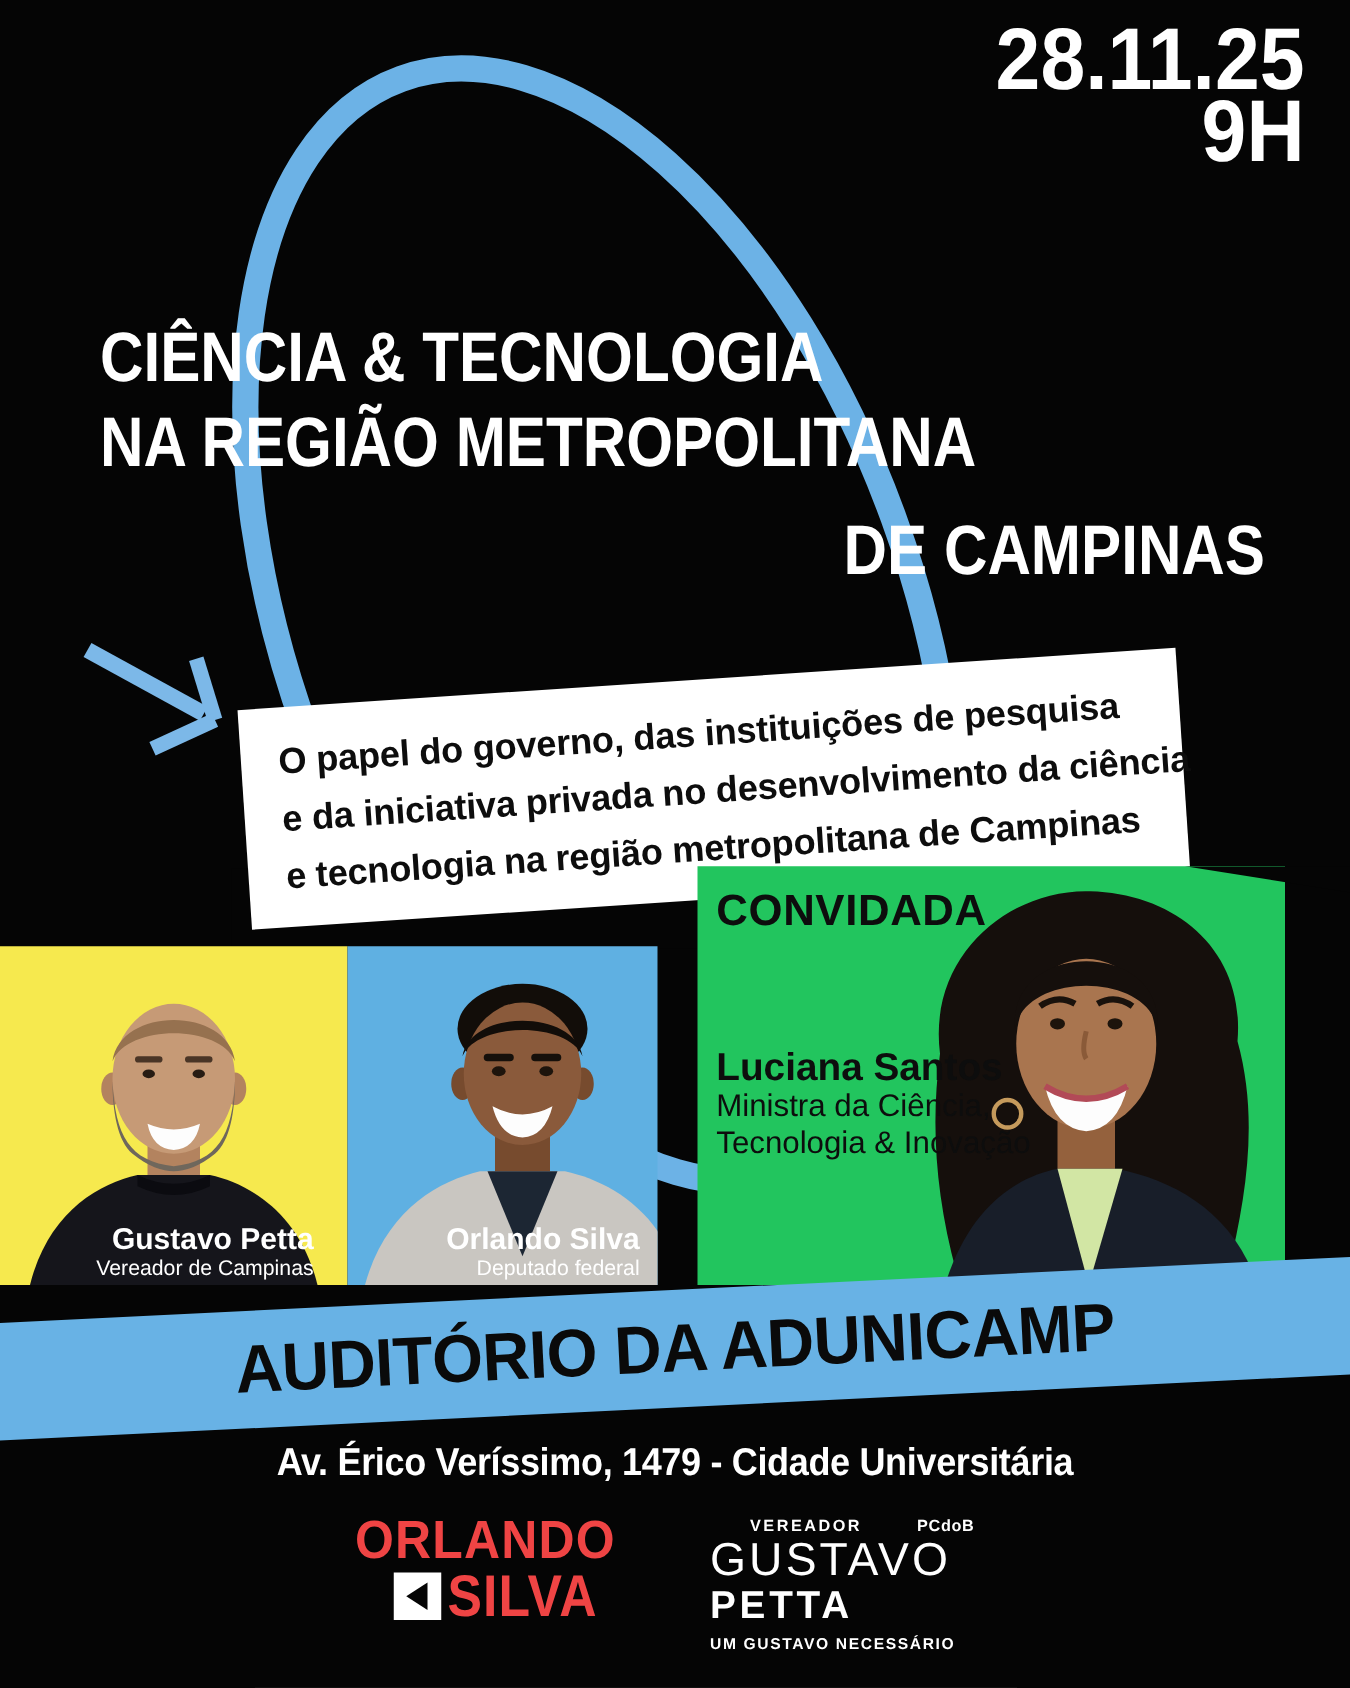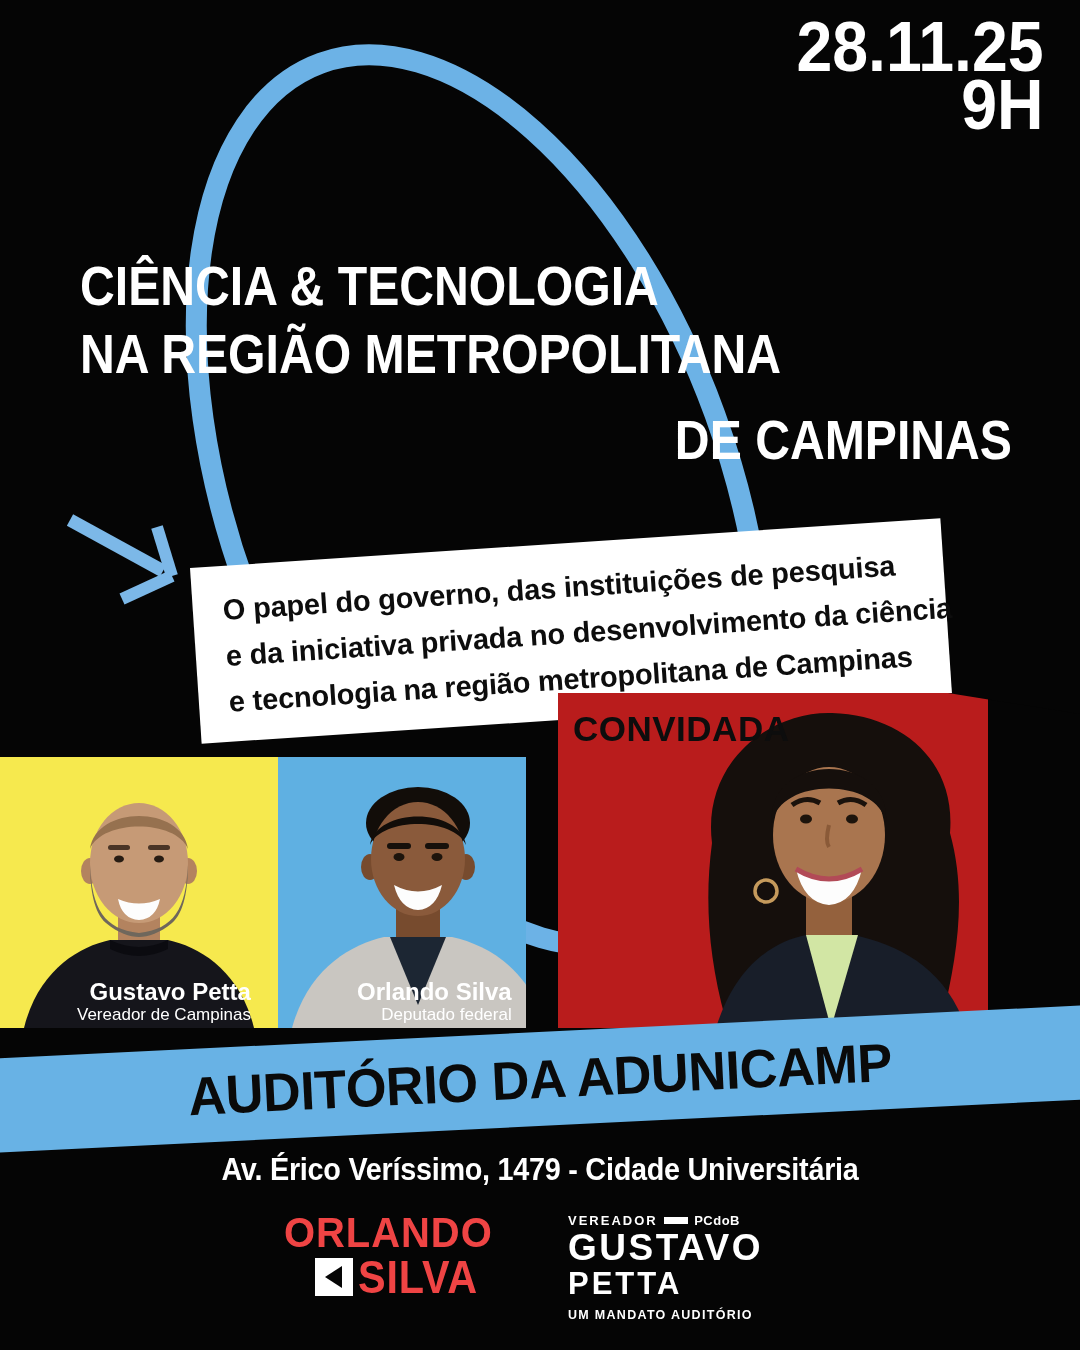--- a/index.html
+++ b/index.html
@@ -35,21 +35,21 @@
     padding:21px 0 0 30px;
   }
   .desc-box div{white-space:nowrap;}
 
   .arrow-svg{position:absolute;left:55px;top:505px;}
 
   
   .panel{position:absolute;overflow:hidden;}
   .panel-yellow{left:0;top:757px;width:278px;height:271px;background:#f6e94e;}
   .panel-blue{left:278px;top:757px;width:248px;height:271px;background:#5fb0e2;}
-  .panel-green{left:558px;top:693px;width:430px;height:335px;background:#b91c1c;}
+  .panel-green{left:558px;top:693px;width:470px;height:335px;background:#22c55e;}
   .green-corner-cut{
     position:absolute;top:693px;right:0;width:132px;height:21px;background:#050505;
     clip-path:polygon(0 0,100% 0,100% 100%);
   }
   .photo{position:absolute;left:0;top:0;}
   .photo-right{position:absolute;right:-6px;top:0;}
 
   .caption{position:absolute;left:0;bottom:3px;color:#ffffff;text-align:right;}
   .panel-yellow .caption{left:77px;}
   .panel-blue .caption{left:79px;}
@@ -88,24 +88,24 @@
   .lo-row2{display:flex;align-items:flex-end;justify-content:flex-end;gap:5px;margin-top:4px;height:40px;}
   .lo-mark{width:38px;height:38px;background:#ffffff;display:flex;align-items:center;justify-content:center;}
   .lo-mark-tri{width:0;height:0;border-top:11px solid transparent;border-bottom:11px solid transparent;
     border-right:17px solid #050505;}
   .lo-word2{font-size:47px;font-weight:700;letter-spacing:1px;line-height:38px;
     transform:scaleX(0.88);transform-origin:left center;white-space:nowrap;}
 
   
   .logo-petta{position:absolute;left:568px;top:1213px;width:172px;color:#ffffff;}
   .lp-top{display:flex;align-items:center;gap:6px;height:15px;}
-  .lp-vereador,.lp-pcdob{font-size:13px;font-weight:700;letter-spacing:2px;white-space:nowrap;}
+  .lp-vereador,.lp-pcdob{font-size:13px;font-weight:700;letter-spacing:2px;white-space:nowrap;margin-left:32px;}
   .lp-pcdob{letter-spacing:0.5px;}
   .lp-bar{flex:1;height:7px;background:#ffffff;}
-  .lp-gustavo{font-size:37px;font-weight:700;letter-spacing:2.5px;line-height:33px;margin-top:3px;white-space:nowrap;}
+  .lp-gustavo{font-size:37px;font-weight:400;letter-spacing:2.5px;line-height:33px;margin-top:3px;white-space:nowrap;}
   .lp-petta{font-size:31px;font-weight:700;letter-spacing:3px;line-height:40px;white-space:nowrap;}
   .lp-tagline{font-size:12.5px;font-weight:700;letter-spacing:1.3px;margin-top:4px;white-space:nowrap;}
 </style>
 </head>
 <body>
 
 <div class="poster">
 
   <svg class="deco-svg" width="1080" height="1350" viewBox="0 0 1080 1350">
     <ellipse cx="480" cy="500" rx="250" ry="465" transform="rotate(-20 480 500)" fill="none" stroke="#6cb2e6" stroke-width="21"></ellipse>
@@ -190,20 +190,25 @@
       <path d="M184,110 q14,-8 28,2" stroke="#1a120c" stroke-width="5" fill="none"></path>
       <ellipse cx="152" cy="126" rx="6" ry="4.5" fill="#1d140c"></ellipse>
       <ellipse cx="198" cy="126" rx="6" ry="4.5" fill="#1d140c"></ellipse>
       <path d="M175,132 q-4,16 0,22" stroke="#8a5a38" stroke-width="4" fill="none"></path>
       <path d="M142,176 Q175,196 208,176 Q200,210 175,212 Q150,210 142,176 Z" fill="#fdfdfd"></path>
       <path d="M142,176 Q175,196 208,176" stroke="#b24a57" stroke-width="5" fill="none"></path>
       <path d="M62,335 C82,270 122,248 152,242 L200,242 C246,252 292,276 312,335 Z" fill="#181e29"></path>
       <path d="M152,242 L177,335 L204,242 Z" fill="#d2e6a4"></path>
     </svg>
     <div class="convidada">CONVIDADA</div>
+    <div class="guest-info">
+      <div class="guest-name">Luciana Santos</div>
+      <div class="guest-role">Ministra da Ciência,</div>
+      <div class="guest-role">Tecnologia &amp; Inovação</div>
+    </div>
   </div>
   <div class="green-corner-cut"></div>
 
   <div class="banner">
     <div class="banner-text">AUDITÓRIO DA ADUNICAMP</div>
   </div>
 
   <div class="address">Av. Érico Veríssimo, 1479 - Cidade Universitária</div>
 
   <div class="logo-orlando">
@@ -217,16 +222,16 @@
   </div>
 
   <div class="logo-petta">
     <div class="lp-top">
       <span class="lp-vereador">VEREADOR</span>
       <span class="lp-bar"></span>
       <span class="lp-pcdob">PCdoB</span>
     </div>
     <div class="lp-gustavo">GUSTAVO</div>
     <div class="lp-petta">PETTA</div>
-    <div class="lp-tagline">UM MANDATO AUDITÓRIO</div>
+    <div class="lp-tagline">UM GUSTAVO NECESSÁRIO</div>
   </div>
 
 </div>
 
 </body></html>

